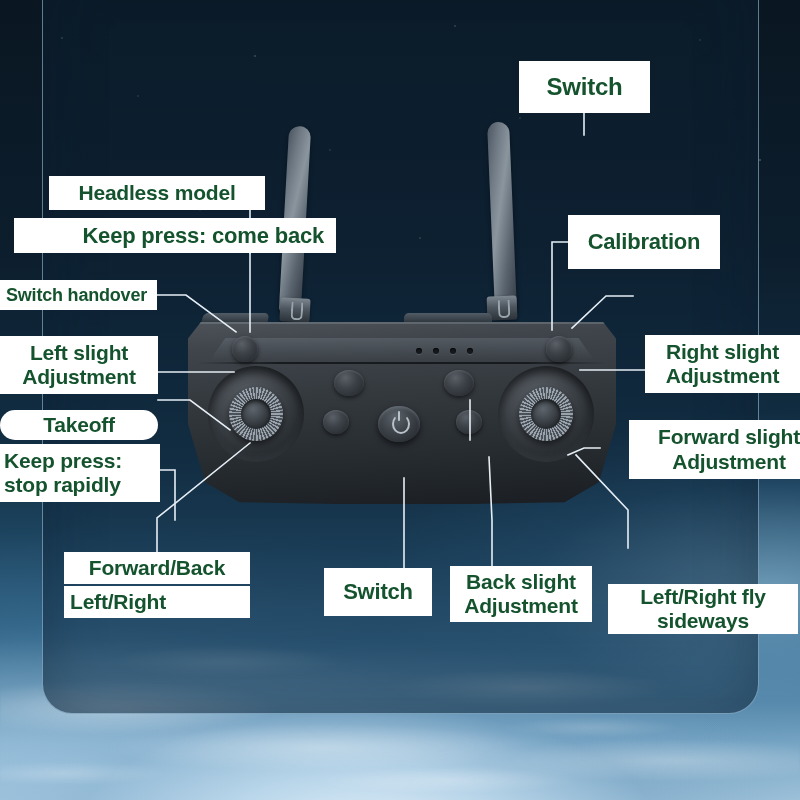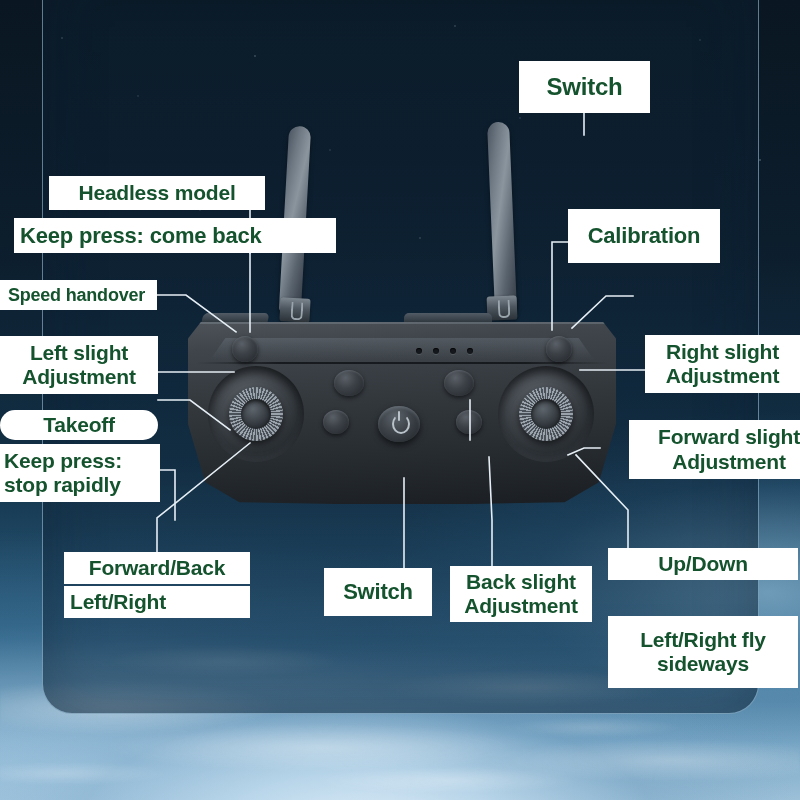--- a/index.html
+++ b/index.html
@@ -189,34 +189,33 @@
       <path d="M568 242 L552 242 L552 330"></path>
       <path d="M633 296 L606 296 L572 328"></path>
       <path d="M645 370 L580 370"></path>
       <path d="M600 448 L584 448 L568 455"></path>
       <path d="M628 548 L628 510 L576 455"></path>
       <path d="M470 400 L470 440"></path>
     </svg>
 
   <div class="lab" style="left: 519px; top: 61px; width: 131px; height: 52px; font-size: 24px; display: flex; align-items: center; justify-content: center; padding: 0px 12px; box-sizing: border-box; text-align: center;"><span>Switch</span></div>
   <div class="lab" style="left: 49px; top: 176px; width: 216px; height: 34px; font-size: 21px; display: flex; align-items: center; justify-content: center; padding: 0px 6px; box-sizing: border-box; text-align: center;"><span>Headless model</span></div>
-  <div class="lab" style="left: 14px; top: 218px; width: 322px; height: 35px; font-size: 22px; display: flex; align-items: center; justify-content: flex-start; padding: 0px 6px; box-sizing: border-box; text-align: center;"><span>Keep press: come back</span></div>
-  <div class="lab" style="left: -4px; top: 280px; width: 161px; height: 30px; font-size: 18px; display: flex; align-items: center; justify-content: center; padding: 0px 5px; box-sizing: border-box; text-align: center;"><span>Speed handover</span></div>
+  <div class="lab" style="left: 14px; top: 218px; width: 322px; height: 35px; font-size: 22px; display: flex; align-items: center; justify-content: flex-end; padding: 0px 12px; box-sizing: border-box; text-align: center;"><span>Keep press: come back</span></div>
+  <div class="lab" style="left: -4px; top: 280px; width: 161px; height: 30px; font-size: 18px; display: flex; align-items: center; justify-content: center; padding: 0px 5px; box-sizing: border-box; text-align: center;"><span>Switch handover</span></div>
   <div class="lab" style="left: 0px; top: 336px; width: 158px; height: 58px; font-size: 21px; display: flex; align-items: center; justify-content: center; padding: 0px 5px; box-sizing: border-box; text-align: center;"><span>Left slight
 Adjustment</span></div>
   <div class="lab" style="left: 0px; top: 410px; width: 158px; height: 30px; font-size: 21px; display: flex; align-items: center; justify-content: center; padding: 0px 5px; box-sizing: border-box; text-align: center; border-radius: 15px;"><span>Takeoff</span></div>
   <div class="lab" style="left: -2px; top: 444px; width: 162px; height: 58px; font-size: 21px; display: flex; align-items: center; justify-content: flex-start; padding: 0px 6px; box-sizing: border-box; text-align: left;"><span>Keep press:
 stop rapidly</span></div>
   <div class="lab" style="left: 64px; top: 552px; width: 186px; height: 32px; font-size: 21px; display: flex; align-items: center; justify-content: center; padding: 0px 5px; box-sizing: border-box; text-align: center;"><span>Forward/Back</span></div>
   <div class="lab" style="left: 64px; top: 586px; width: 186px; height: 32px; font-size: 21px; display: flex; align-items: center; justify-content: flex-start; padding: 0px 6px; box-sizing: border-box; text-align: left;"><span>Left/Right</span></div>
   <div class="lab" style="left: 324px; top: 568px; width: 108px; height: 48px; font-size: 22px; display: flex; align-items: center; justify-content: center; padding: 0px 5px; box-sizing: border-box; text-align: center;"><span>Switch</span></div>
   <div class="lab" style="left: 450px; top: 566px; width: 142px; height: 56px; font-size: 21px; display: flex; align-items: center; justify-content: center; padding: 0px 5px; box-sizing: border-box; text-align: center;"><span>Back slight
 Adjustment</span></div>
-  <div class="lab" style="left: 568px; top: 209px; width: 152px; height: 54px; font-size: 22px; display: flex; align-items: center; justify-content: center; padding: 0px 5px; box-sizing: border-box; text-align: right;"><span>Calibration</span></div>
+  <div class="lab" style="left: 568px; top: 215px; width: 152px; height: 54px; font-size: 22px; display: flex; align-items: center; justify-content: center; padding: 0px 5px; box-sizing: border-box; text-align: right;"><span>Calibration</span></div>
   <div class="lab" style="left: 645px; top: 335px; width: 155px; height: 58px; font-size: 21px; display: flex; align-items: center; justify-content: center; padding: 0px 5px; box-sizing: border-box; text-align: center;"><span>Right slight
 Adjustment</span></div>
   <div class="lab" style="left: 629px; top: 420px; width: 200px; height: 59px; font-size: 21px; display: flex; align-items: center; justify-content: center; padding: 0px 5px; box-sizing: border-box; text-align: center;"><span>Forward slight
 Adjustment</span></div>
-  <div class="lab" style="left: 608px; top: 548px; width: 190px; height: 32px; font-size: 21px; display: flex; align-items: center; justify-content: center; padding: 0px 5px; box-sizing: border-box; text-align: center;"><span>Up/Down</span></div>
-  <div class="lab" style="left: 608px; top: 584px; width: 190px; height: 72px; font-size: 21px; display: flex; align-items: center; justify-content: center; padding: 0px 7px; box-sizing: border-box; text-align: center; margin-top: 32px;"><span>Left/Right fly
+  <div class="lab" style="left: 608px; top: 584px; width: 190px; height: 50px; font-size: 21px; display: flex; align-items: center; justify-content: center; padding: 0px 7px; box-sizing: border-box; text-align: center;"><span>Left/Right fly
 sideways</span></div>
 
 </div>
 
 </body></html>

